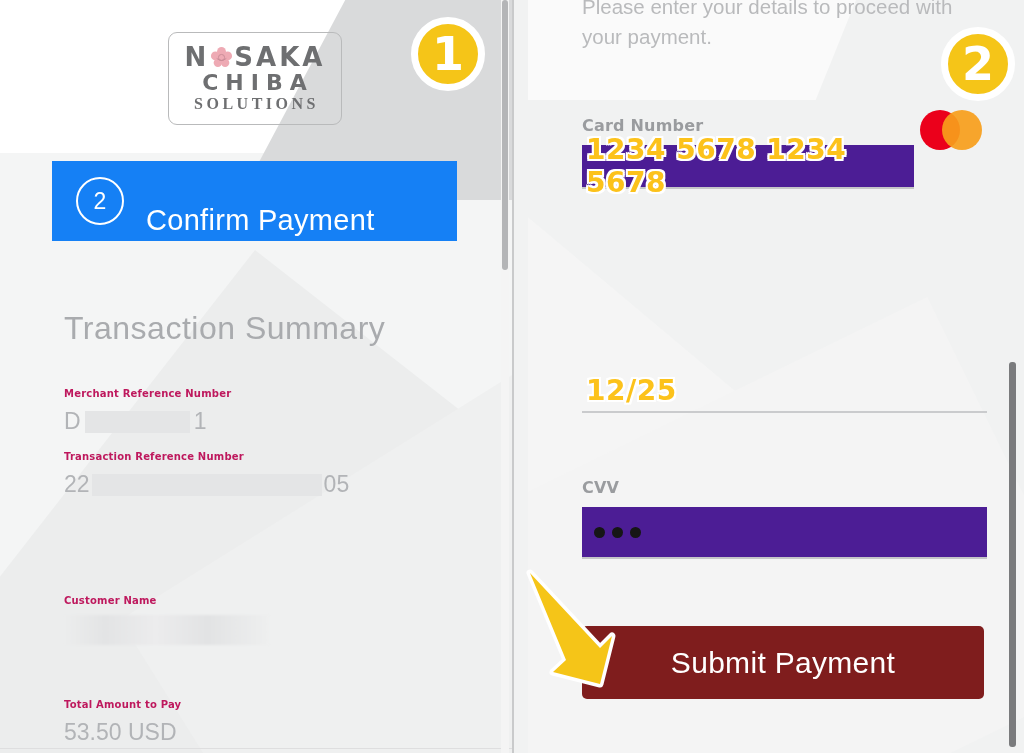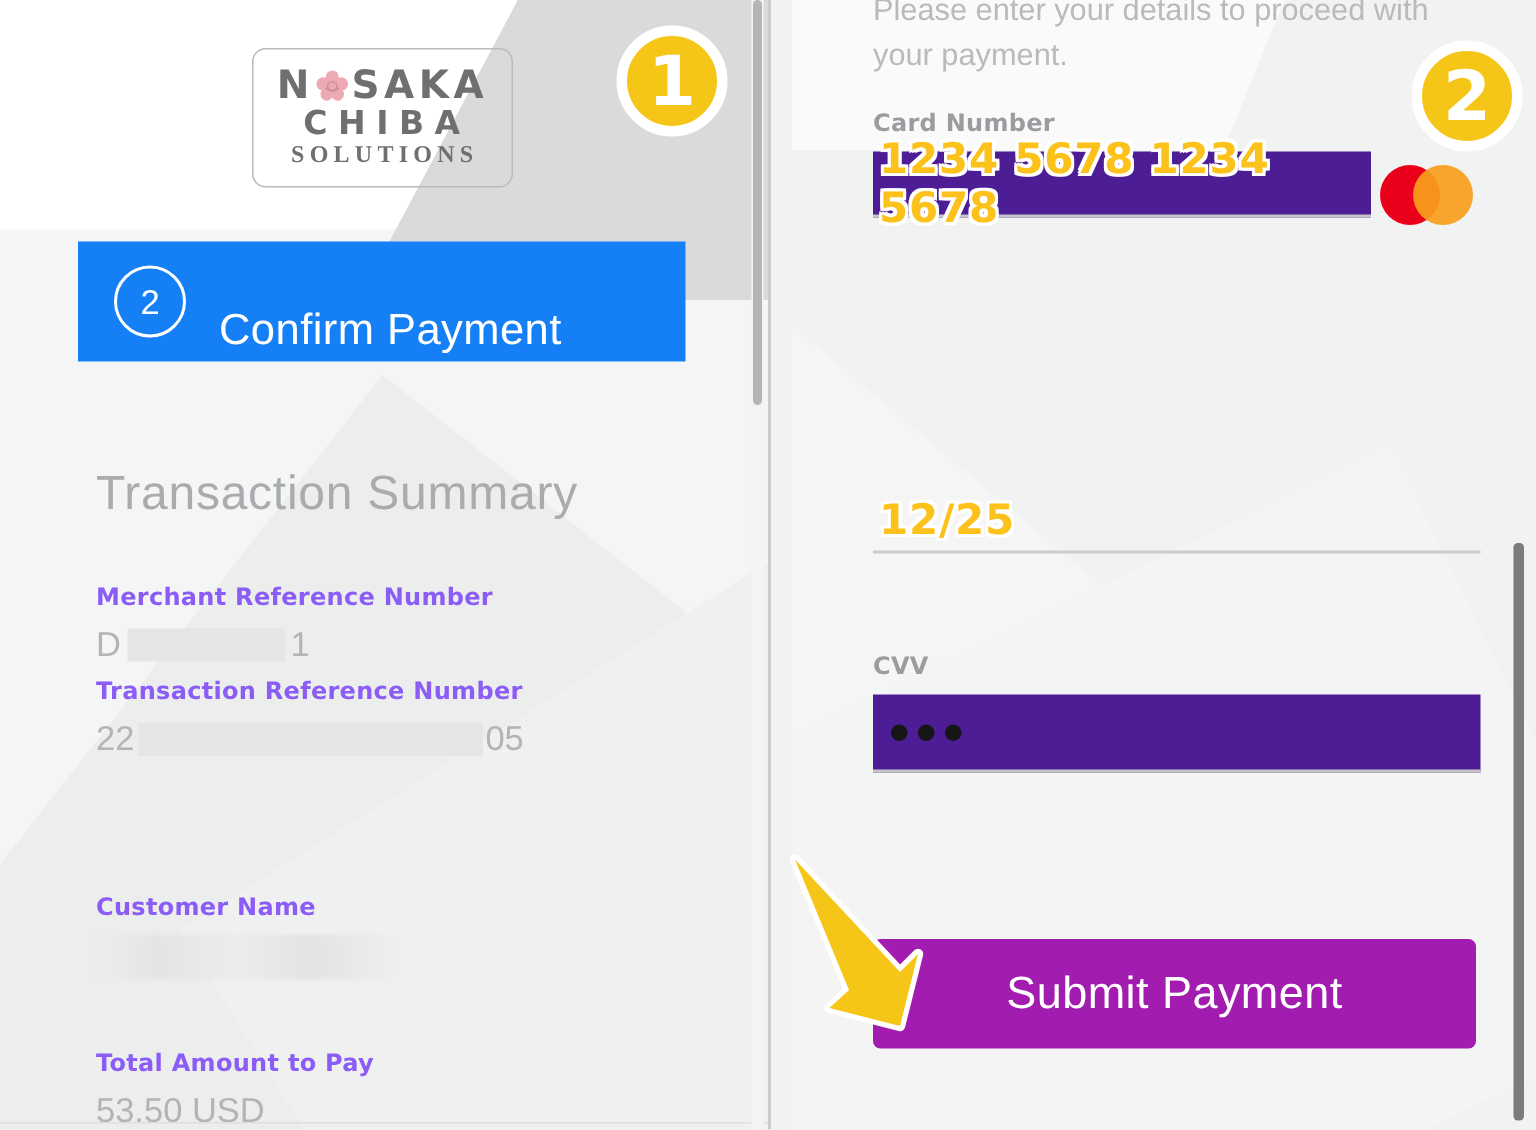--- a/index.html
+++ b/index.html
@@ -147,23 +147,23 @@
   #summary-title {
     position: absolute;
     left: 64px; top: 310px;
     font-size: 32px;
     color: #a9abae;
     font-family: "Liberation Sans", sans-serif;
     letter-spacing: 0.5px;
   }
   .sum-field { position: absolute; left: 64px; }
   .sum-label {
-    font-size: 16px;
-    font-weight: bold;
-    color: #8b5cf6;
+    font-size: 10px;
+    font-weight: bold;
+    color: #be185d;
     letter-spacing: 0.2px;
     white-space: nowrap;
   }
   .sum-value {
     margin-top: 9px;
     font-size: 23px;
     color: #b2b4b7;
     font-family: "Liberation Sans", sans-serif;
     display: flex;
     align-items: center;
@@ -251,21 +251,21 @@
   #intro-text {
     position: absolute;
     left: 54px; top: -8px;
     width: 380px;
     font-size: 20.5px;
     line-height: 30px;
     color: #b9babc;
     font-family: "Liberation Sans", sans-serif;
   }
 
-  .form-field { position: absolute; left: 54px; }
+  .form-field { position: absolute; left: 54px; margin-top: 44px; }
   .form-label {
     font-size: 16px;
     font-weight: bold;
     color: #9a9c9f;
     letter-spacing: 0.2px;
   }
   .form-input {
     margin-top: 10px;
     height: 44px;
     border-bottom: 2px solid #c5c6c8;
@@ -321,21 +321,21 @@
     display: block;
   }
   #mc-red    { left: 0;    background: #eb001b; }
   #mc-yellow { left: 22px; background: #f79e1b; opacity: .92; }
 
   
   #submit-button {
     position: absolute;
     left: 54px; top: 626px;
     width: 402px; height: 73px;
-    background: #a21caf;
+    background: #7f1d1d;
     border: none;
     border-radius: 5px;
     color: #ffffff;
     font-size: 30px;
     font-family: "Liberation Sans", sans-serif;
     cursor: pointer;
     letter-spacing: 0.3px;
   }
 
   

